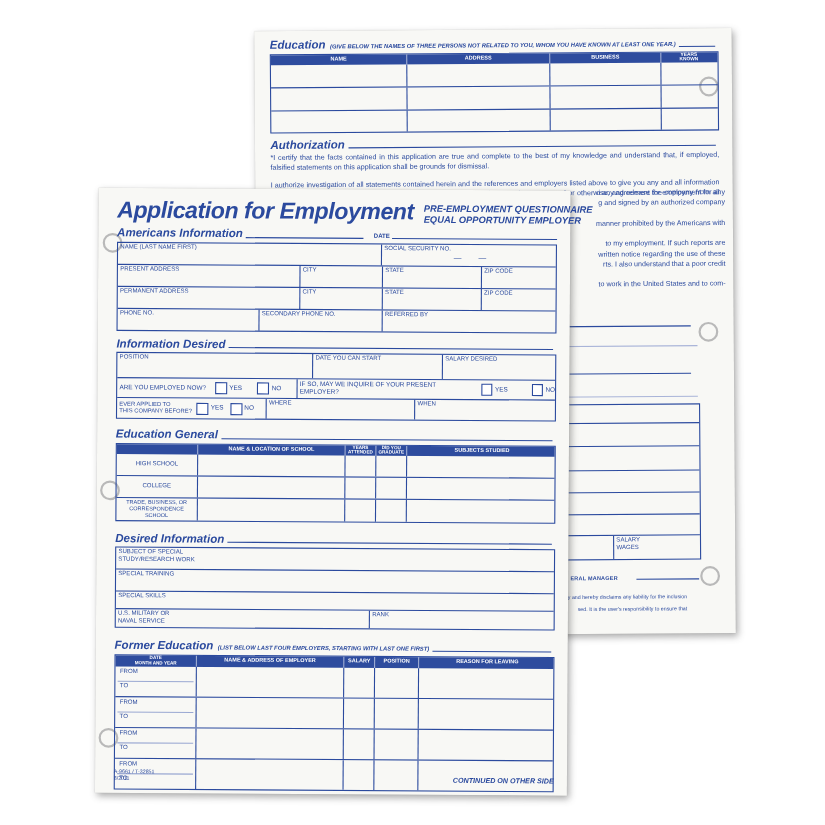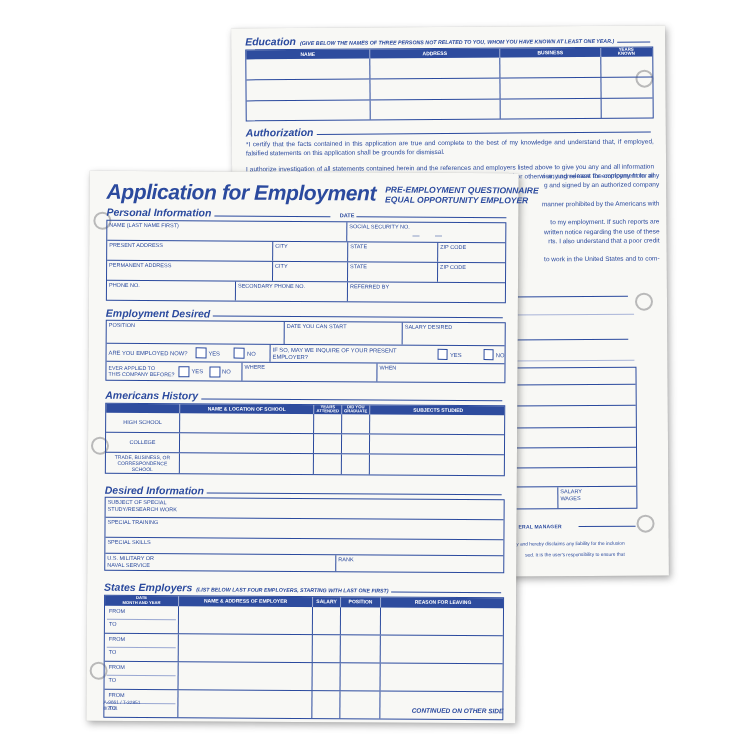--- a/index.html
+++ b/index.html
@@ -151,21 +151,21 @@
 
     <div class="titlerow">
       <div class="title">Application for Employment</div>
       <div class="subtitle">
         <div>PRE-EMPLOYMENT QUESTIONNAIRE</div>
         <div>EQUAL OPPORTUNITY EMPLOYER</div>
       </div>
     </div>
 
     <div class="secrow">
-      <span class="sechead">Personal Information</span>
+      <span class="sechead">Americans Information</span>
       <span class="rule"></span>
       <span class="datelbl">DATE</span>
       <span class="rulefix"></span>
     </div>
     <div class="tbl">
       <div class="trow" style="grid-template-columns:239px 161px;height:19px">
         <div class="cell">
             <span class="lbl">NAME (LAST NAME FIRST)</span>
           </div>
         <div class="cell">
@@ -208,21 +208,21 @@
         <div class="cell">
             <span class="lbl">SECONDARY PHONE NO.</span>
           </div>
         <div class="cell">
             <span class="lbl">REFERRED BY</span>
           </div>
       </div>
     </div>
 
     <div class="secrow">
-      <span class="sechead">Employment Desired</span>
+      <span class="sechead">Information Desired</span>
       <span class="rule"></span>
     </div>
     <div class="tbl" style="margin-bottom:9px">
       <div class="trow" style="grid-template-columns:177px 118px 105px;height:22px">
         <div class="cell">
             <span class="lbl">POSITION</span>
           </div>
         <div class="cell">
             <span class="lbl">DATE YOU CAN START</span>
           </div>
@@ -258,21 +258,21 @@
         <div class="cell">
             <span class="lbl">WHERE</span>
           </div>
         <div class="cell">
             <span class="lbl">WHEN</span>
           </div>
       </div>
     </div>
 
     <div class="secrow">
-      <span class="sechead">Americans History</span>
+      <span class="sechead">Education General</span>
       <span class="rule"></span>
     </div>
     <div class="tbl" style="margin-bottom:11px">
       <div class="bar" style="grid-template-columns:73px 134px 28px 28px 137px;height:9px">
         <div class="bcell"></div>
         <div class="bcell">NAME &amp; LOCATION OF SCHOOL</div>
         <div class="bcell pre" style="font-size:4.2px">YEARS
 ATTENDED</div>
         <div class="bcell pre" style="font-size:4.2px">DID YOU
 GRADUATE</div>
@@ -335,21 +335,21 @@
             <span class="lbl pre">U.S. MILITARY OR
 NAVAL SERVICE</span>
           </div>
         <div class="cell">
             <span class="lbl">RANK</span>
           </div>
       </div>
     </div>
 
     <div class="secrow">
-      <span class="sechead">States Employers</span>
+      <span class="sechead">Former Education</span>
       <span class="secnote">(LIST BELOW LAST FOUR EMPLOYERS, STARTING WITH LAST ONE FIRST)</span>
       <span class="rule"></span>
     </div>
     <div class="tbl" style="margin-bottom:0">
       <div class="bar" style="grid-template-columns:73px 134px 28px 40px 125px;height:10px">
         <div class="bcell pre" style="font-size:4.2px">DATE
 MONTH AND YEAR</div>
         <div class="bcell">NAME &amp; ADDRESS OF EMPLOYER</div>
         <div class="bcell">SALARY</div>
         <div class="bcell">POSITION</div>

